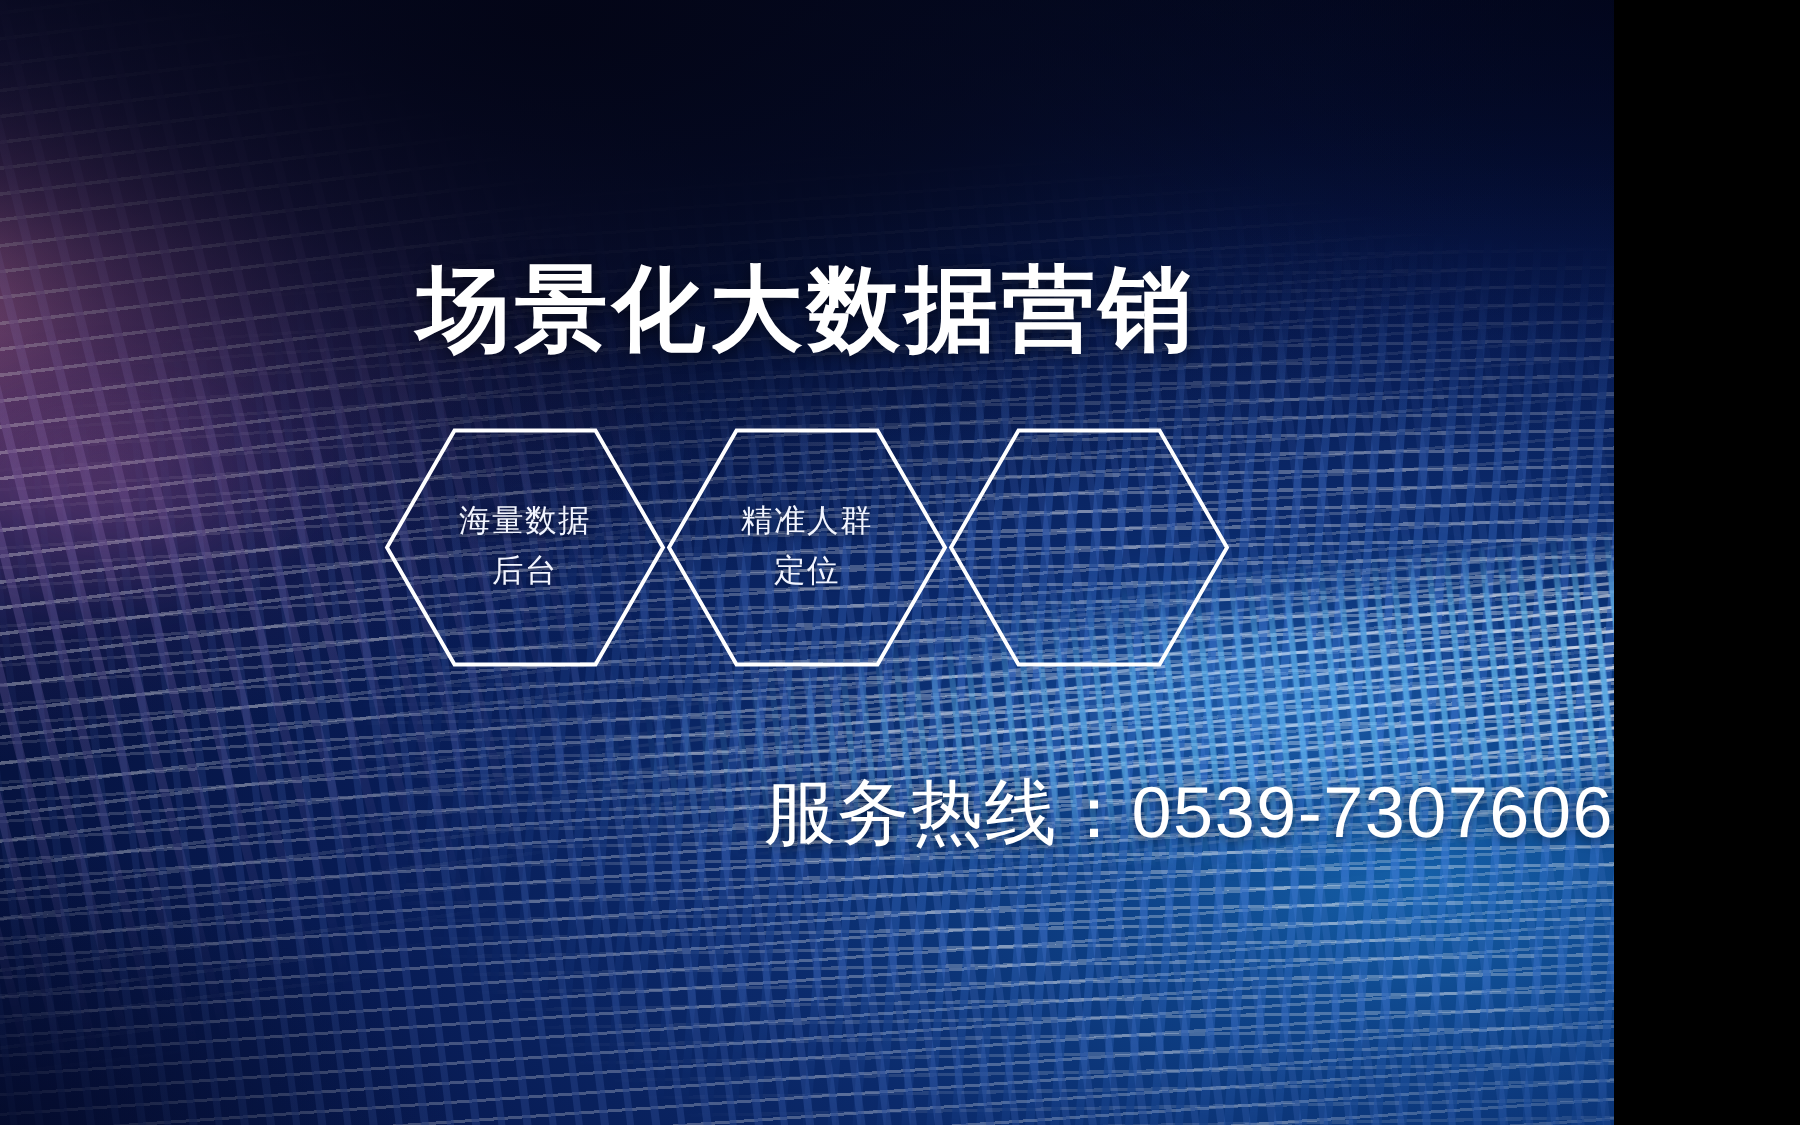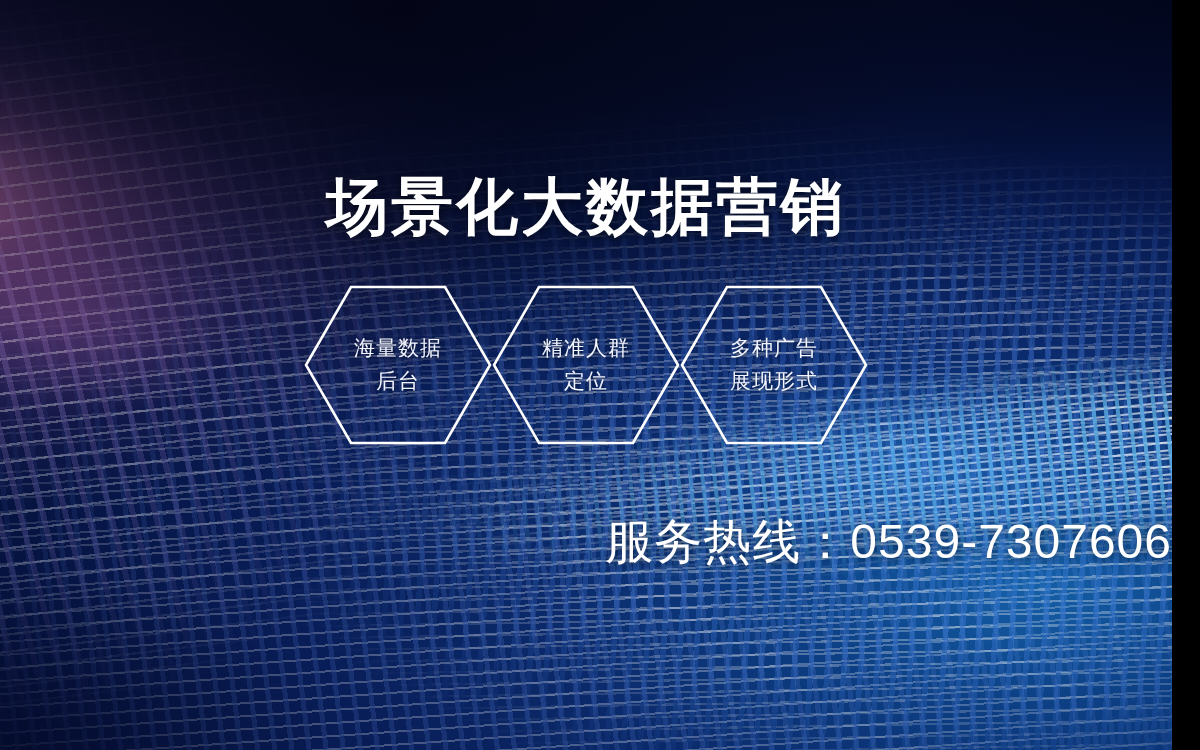--- a/index.html
+++ b/index.html
@@ -2,21 +2,21 @@
 <html><head>
 <meta charset="utf-8">
 <style>
   html, body {
     margin: 0;
     padding: 0;
     background: #000;
   }
   #banner {
     position: relative;
-    width: 1172px;
+    width: 1076px;
     height: 750px;
     overflow: hidden;
     font-family: "Liberation Sans", "DejaVu Sans", sans-serif;
     background: #0a1242;
     user-select: none;
   }
 
   
   .bg-layer {
     position: absolute;
@@ -242,24 +242,20 @@
           <span>精准人群</span>
           <span class="l2">定位</span>
         </div>
       </div>
 
 
       <div class="hex">
         <svg viewBox="0 0 188 160" preserveAspectRatio="none">
           <polygon points="47,2 141,2 186,80 141,158 47,158 2,80" fill="none" stroke="#ffffff" stroke-width="2.6" stroke-linejoin="miter"></polygon>
         </svg>
-        <div class="hex-label">
-          <span>多种广告</span>
-          <span class="l2">展现形式</span>
-        </div>
       </div>
 
     </div>
 
     <div class="hotline">服务热线：0539-7307606</div>
 
   </div>
 </div>
 
 </body></html>

